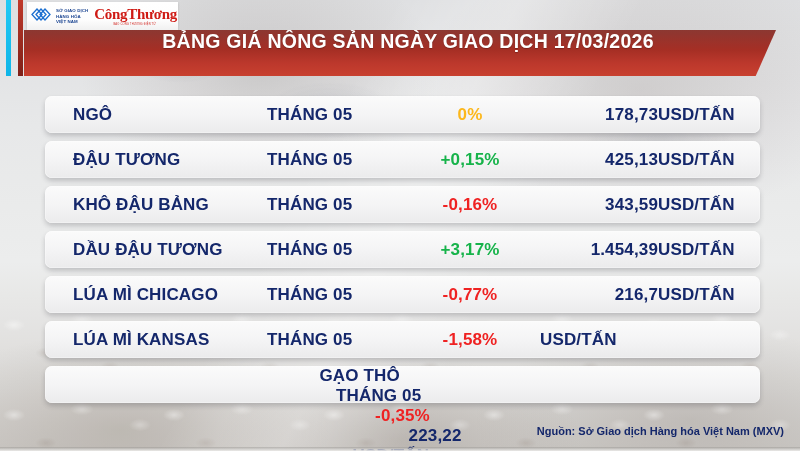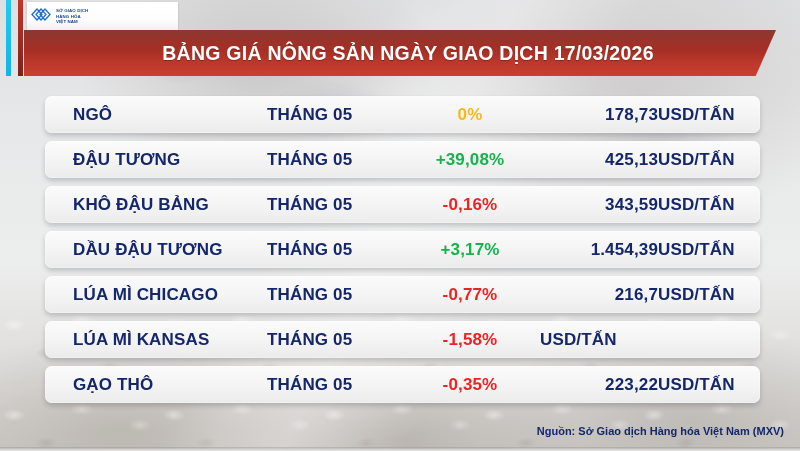--- a/index.html
+++ b/index.html
@@ -117,21 +117,20 @@
   .banner {
     position: absolute;
     left: 24px;
     top: 30px;
     width: 752px;
     height: 46px;
     background: linear-gradient(180deg,#7f211a 0%,#9b2a21 30%,#bc382c 72%,#c8402f 100%);
     clip-path: polygon(0 0, 100% 0, 97.3% 100%, 0 100%);
     box-shadow: 0 2px 3px rgba(0,0,0,0.22);
     display: flex;
-    align-items: center;
     justify-content: center;
   }
   .banner-inner-shine {
     position: absolute; inset: 0;
     background: linear-gradient(180deg, rgba(255,255,255,0.10) 0%, rgba(255,255,255,0) 45%);
     pointer-events: none;
   }
   .banner-title {
     position: relative;
     color: #ffffff;
@@ -153,21 +152,21 @@
   .price-row {
     position: relative;
     height: 37px;
     margin-bottom: 8px;
     background: linear-gradient(180deg,#fbfbfb 0%,#f4f4f5 52%,#ebebec 100%);
     border-radius: 7px;
     box-shadow: 0 3px 5px rgba(40,40,50,0.22), 0 0 0 0.5px rgba(255,255,255,0.6) inset;
     display: flex;
     align-items: center;
   }
-  .price-row:last-child { margin-bottom: 1px; }
+  .price-row:last-child { margin-bottom: 1px; flex-direction: column; }
 
   .c-name  { width: 222px; padding-left: 28px; }
   .c-month { width: 133px; }
   .c-chg   { width: 140px; text-align: center; }
   .c-price { width: 118px; text-align: right; }
   .c-unit  { width: 100px; padding-left: 0; }
 
   .cell {
     font-size: 17px;
     font-weight: 700;
@@ -218,39 +217,43 @@
           <path d="M6 8.5 L11 3 L16 8.5 L11 14 Z"></path>
           <path d="M10 8.5 L15 3 L20 8.5 L15 14 Z"></path>
         </g>
       </svg>
     </span>
     <span>
       <div class="mxv-text">SỞ GIAO DỊCH</div>
       <div class="mxv-text">HÀNG HÓA</div>
       <div class="mxv-text">VIỆT NAM</div>
     </span>
+    <span>
+      <div class="ct-logo">CôngThương</div>
+      <div class="ct-sub">BÁO CÔNG THƯƠNG ĐIỆN TỬ</div>
+    </span>
   </div>
 
   <div class="banner">
     <div class="banner-inner-shine"></div>
     <div class="banner-title">BẢNG GIÁ NÔNG SẢN NGÀY GIAO DỊCH 17/03/2026</div>
   </div>
 
   <div class="rows" id="rows">
       <div class="price-row">
         <div class="cell c-name">NGÔ</div>
         <div class="cell c-month">THÁNG 05</div>
         <div class="cell c-chg flat">0%</div>
         <div class="cell c-price">178,73</div>
         <div class="cell c-unit">USD/TẤN</div>
       </div>
       <div class="price-row">
         <div class="cell c-name">ĐẬU TƯƠNG</div>
         <div class="cell c-month">THÁNG 05</div>
-        <div class="cell c-chg up">+39,08%</div>
+        <div class="cell c-chg up">+0,15%</div>
         <div class="cell c-price">425,13</div>
         <div class="cell c-unit">USD/TẤN</div>
       </div>
       <div class="price-row">
         <div class="cell c-name">KHÔ ĐẬU BẢNG</div>
         <div class="cell c-month">THÁNG 05</div>
         <div class="cell c-chg down">-0,16%</div>
         <div class="cell c-price">343,59</div>
         <div class="cell c-unit">USD/TẤN</div>
       </div>

